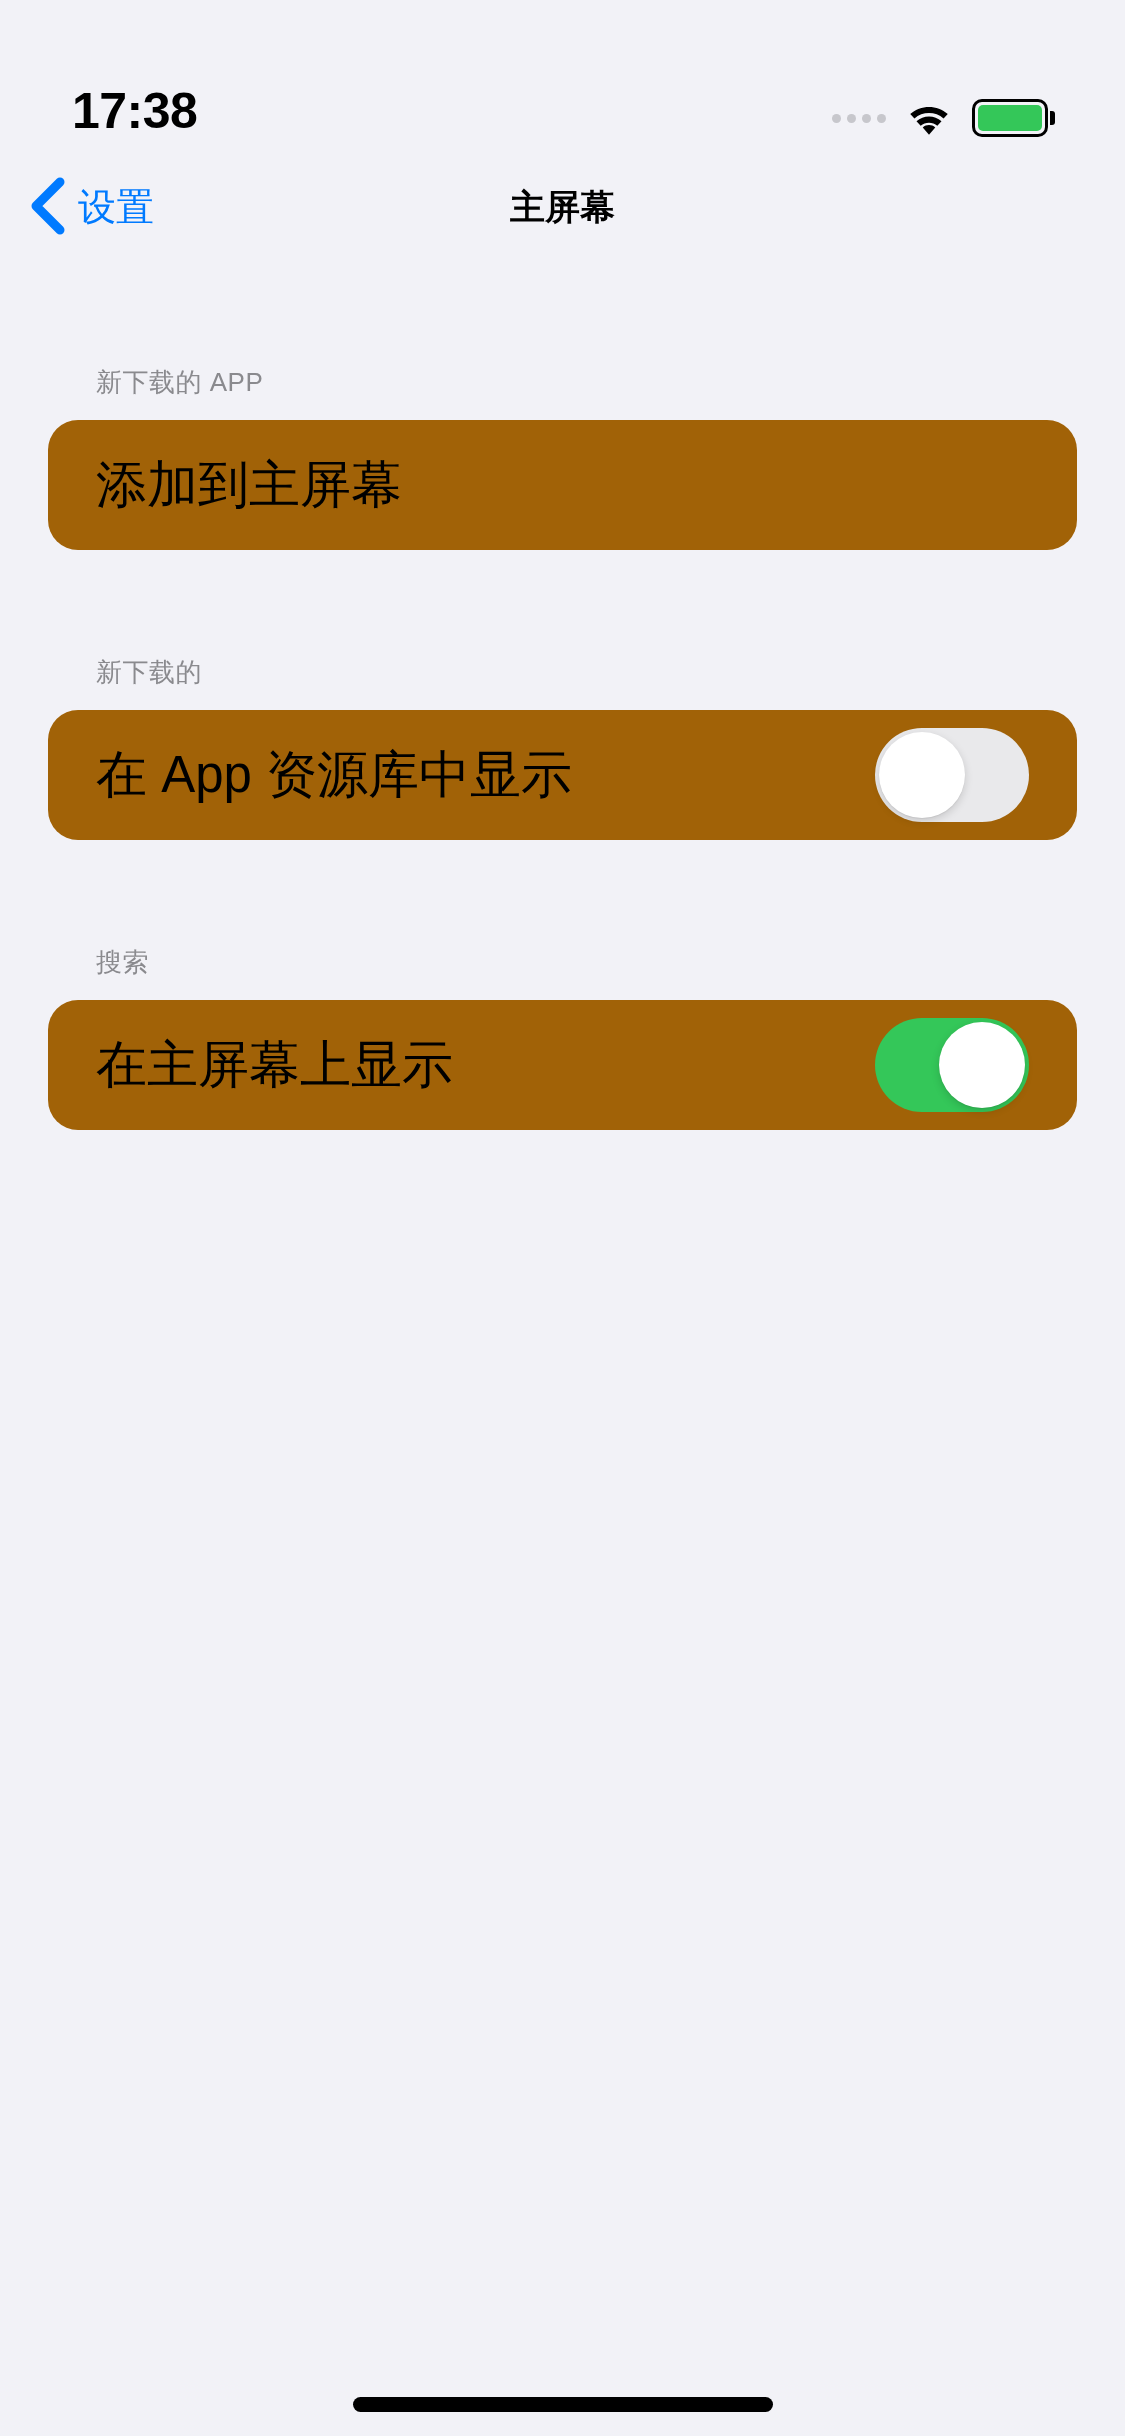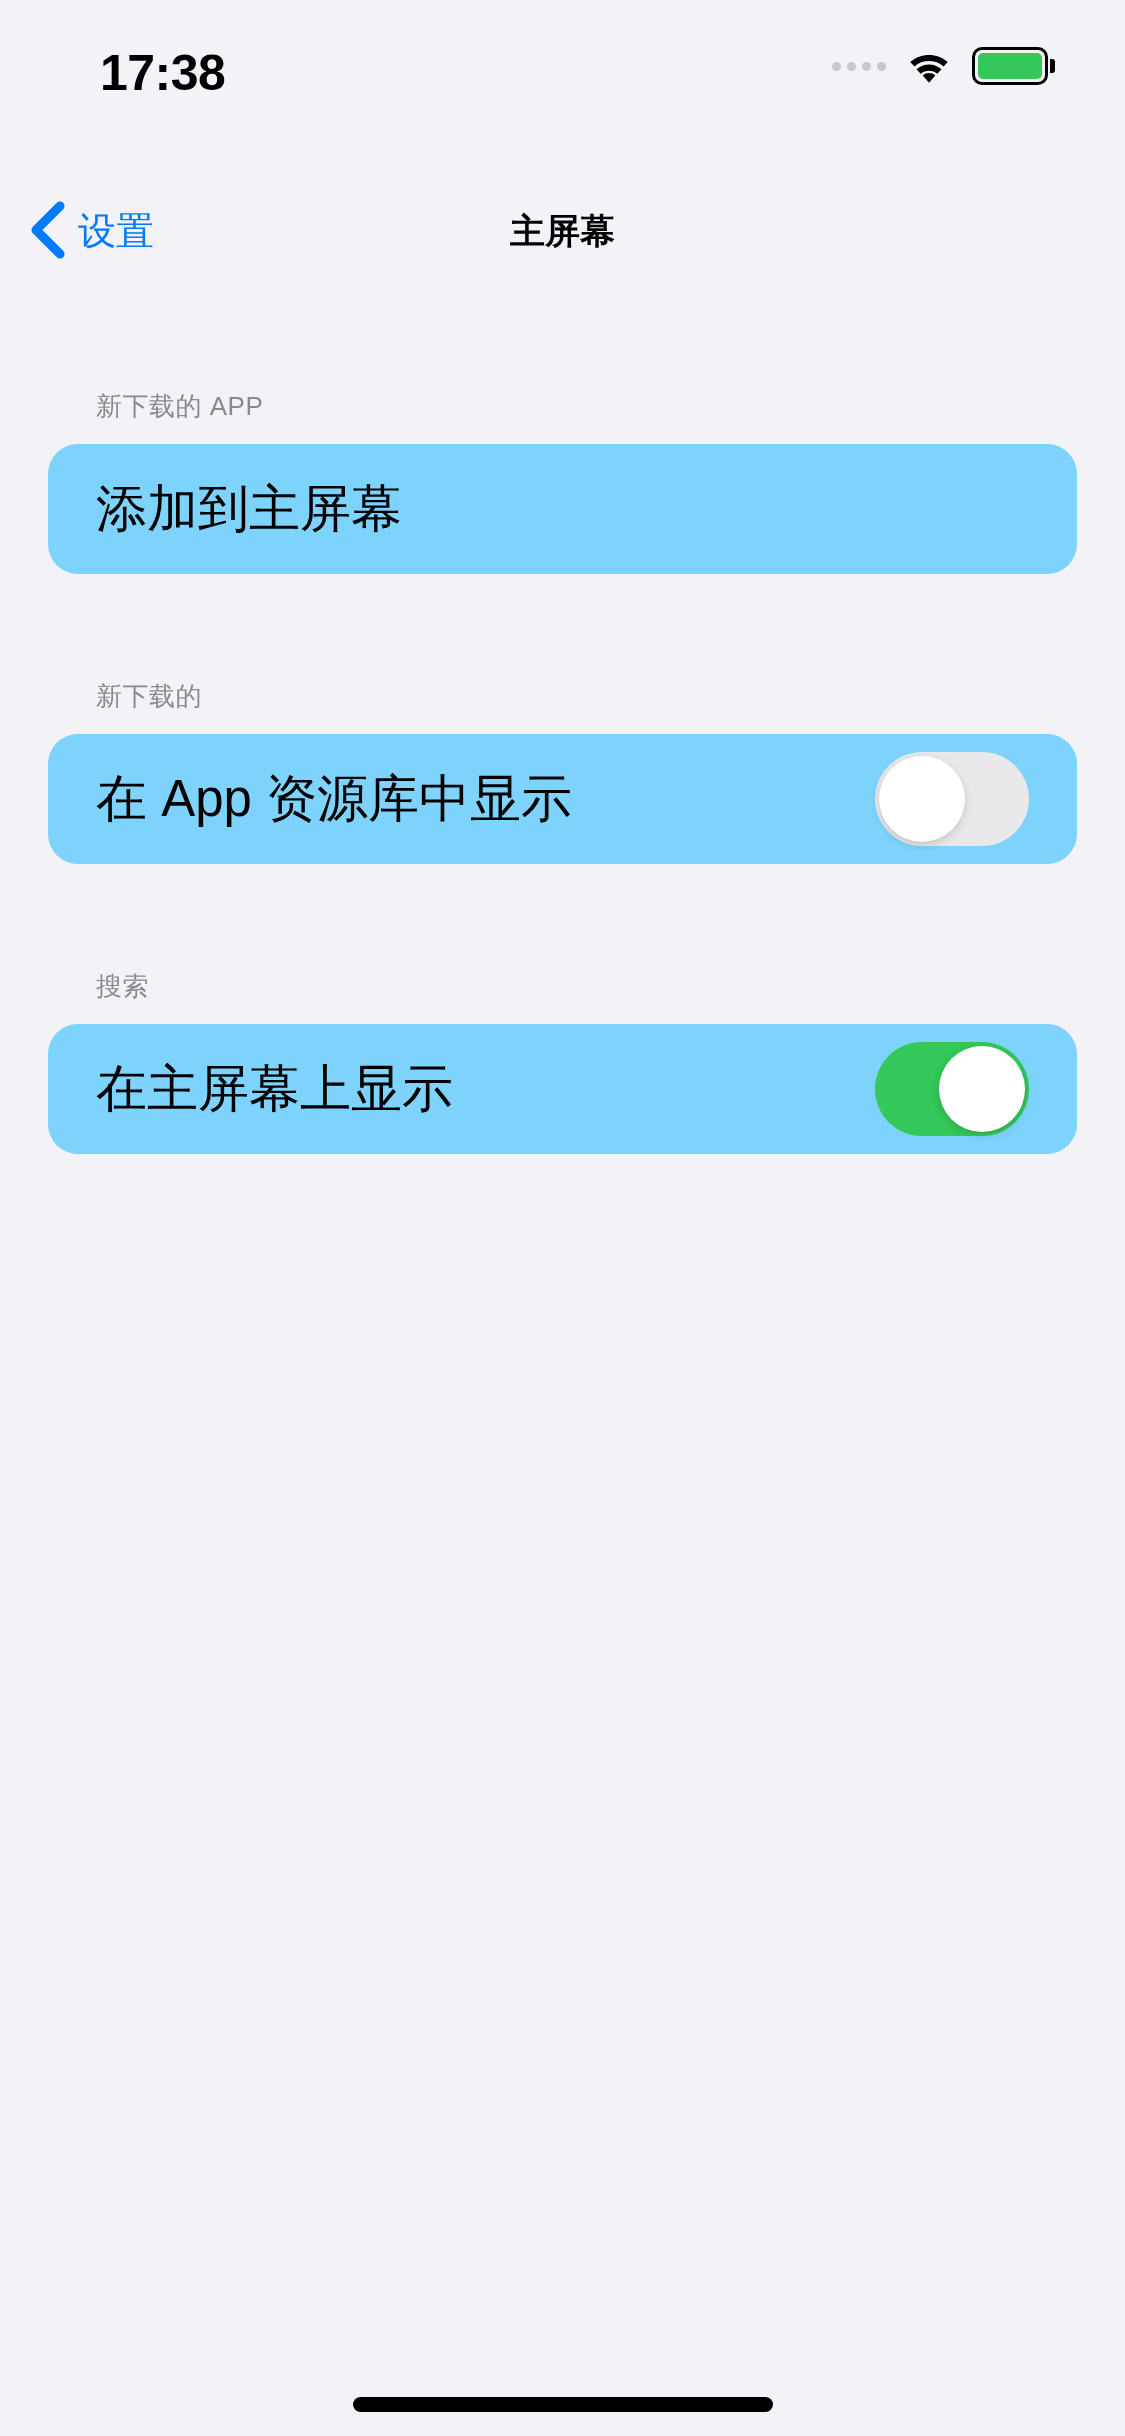--- a/index.html
+++ b/index.html
@@ -15,25 +15,24 @@
       background: #f2f2f7;
       font-family: -apple-system, "SF Pro Text", "Helvetica Neue", sans-serif;
       position: relative;
       overflow: hidden;
     }
     
     
     .status-bar {
       height: 140px;
       display: flex;
-      align-items: flex-start;
+      align-items: flex-end;
       justify-content: space-between;
-      padding: 0 70px 0 100px;
+      padding: 0 70px 0 72px;
       padding-top: 20px;
-      margin-top: 24px;
     }
     
     .status-time {
       font-size: 50px;
       font-weight: 600;
       letter-spacing: -0.5px;
     }
     
     .status-right {
       display: flex;
@@ -130,21 +129,21 @@
     }
     
     .section-header {
       font-size: 26px;
       color: #8a8a8e;
       padding: 0 48px 20px 48px;
       letter-spacing: 0.5px;
     }
     
     .section-group {
-      background: #7dd3fc;
+      background: #a16207;
       border-radius: 30px;
       overflow: hidden;
       margin-bottom: 105px;
     }
     
     .section-row {
       height: 130px;
       display: flex;
       align-items: center;
       justify-content: space-between;

